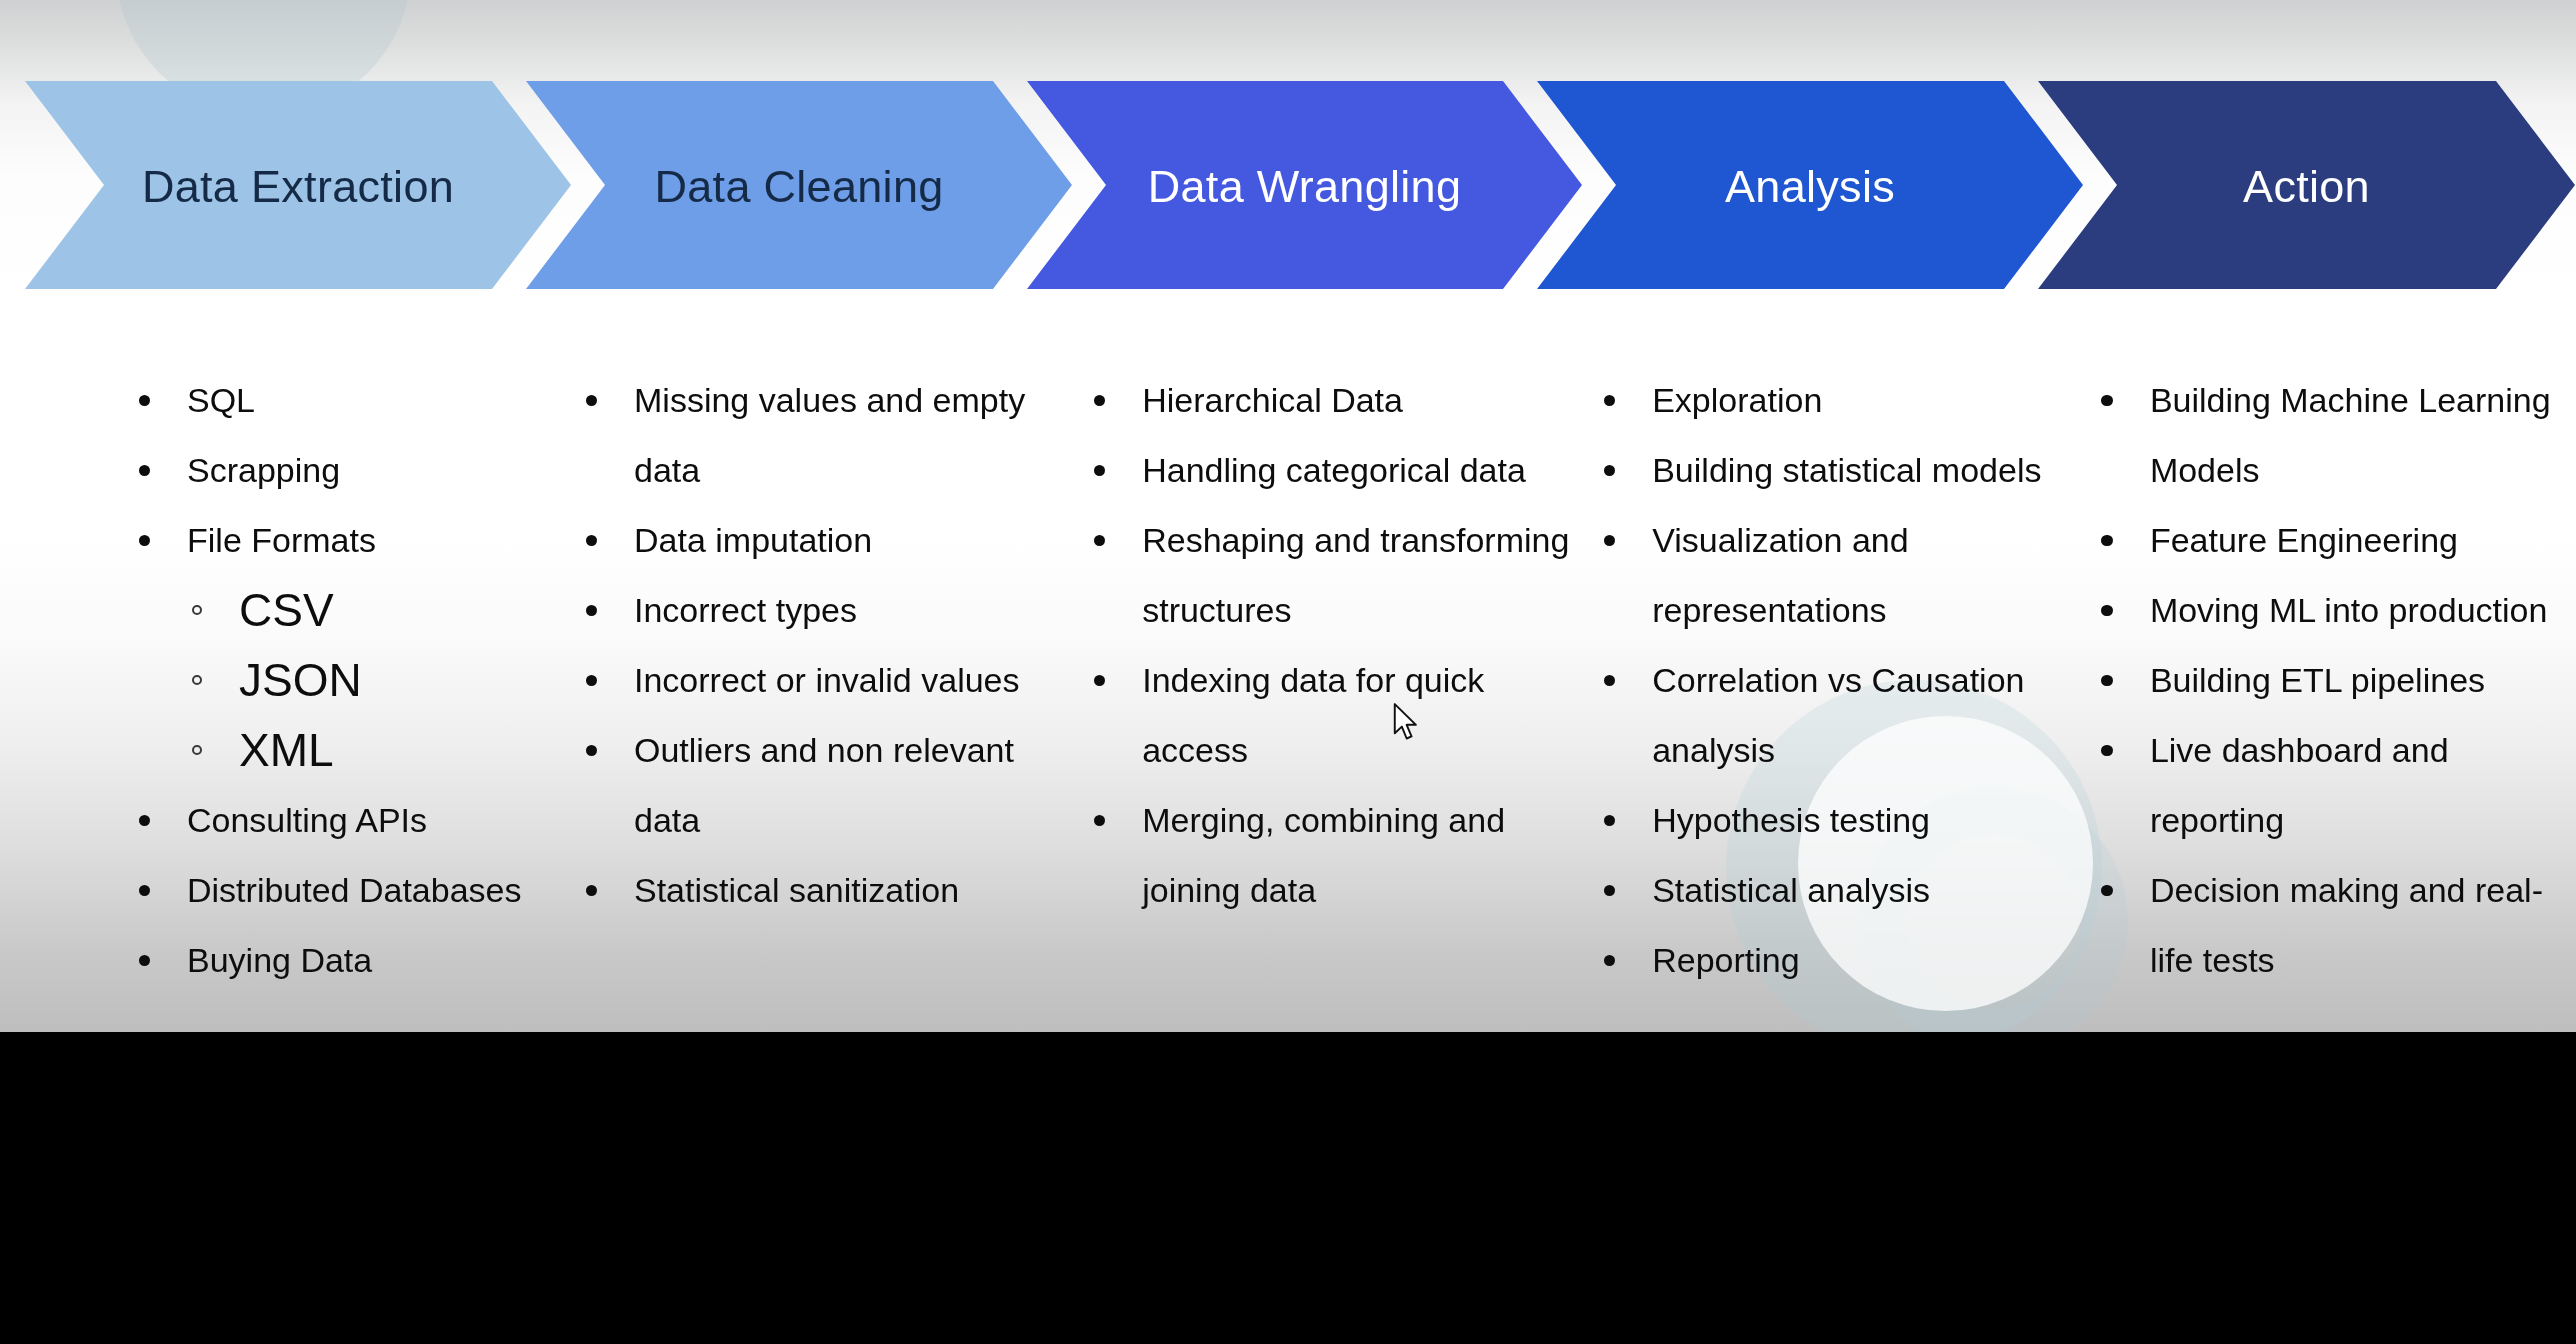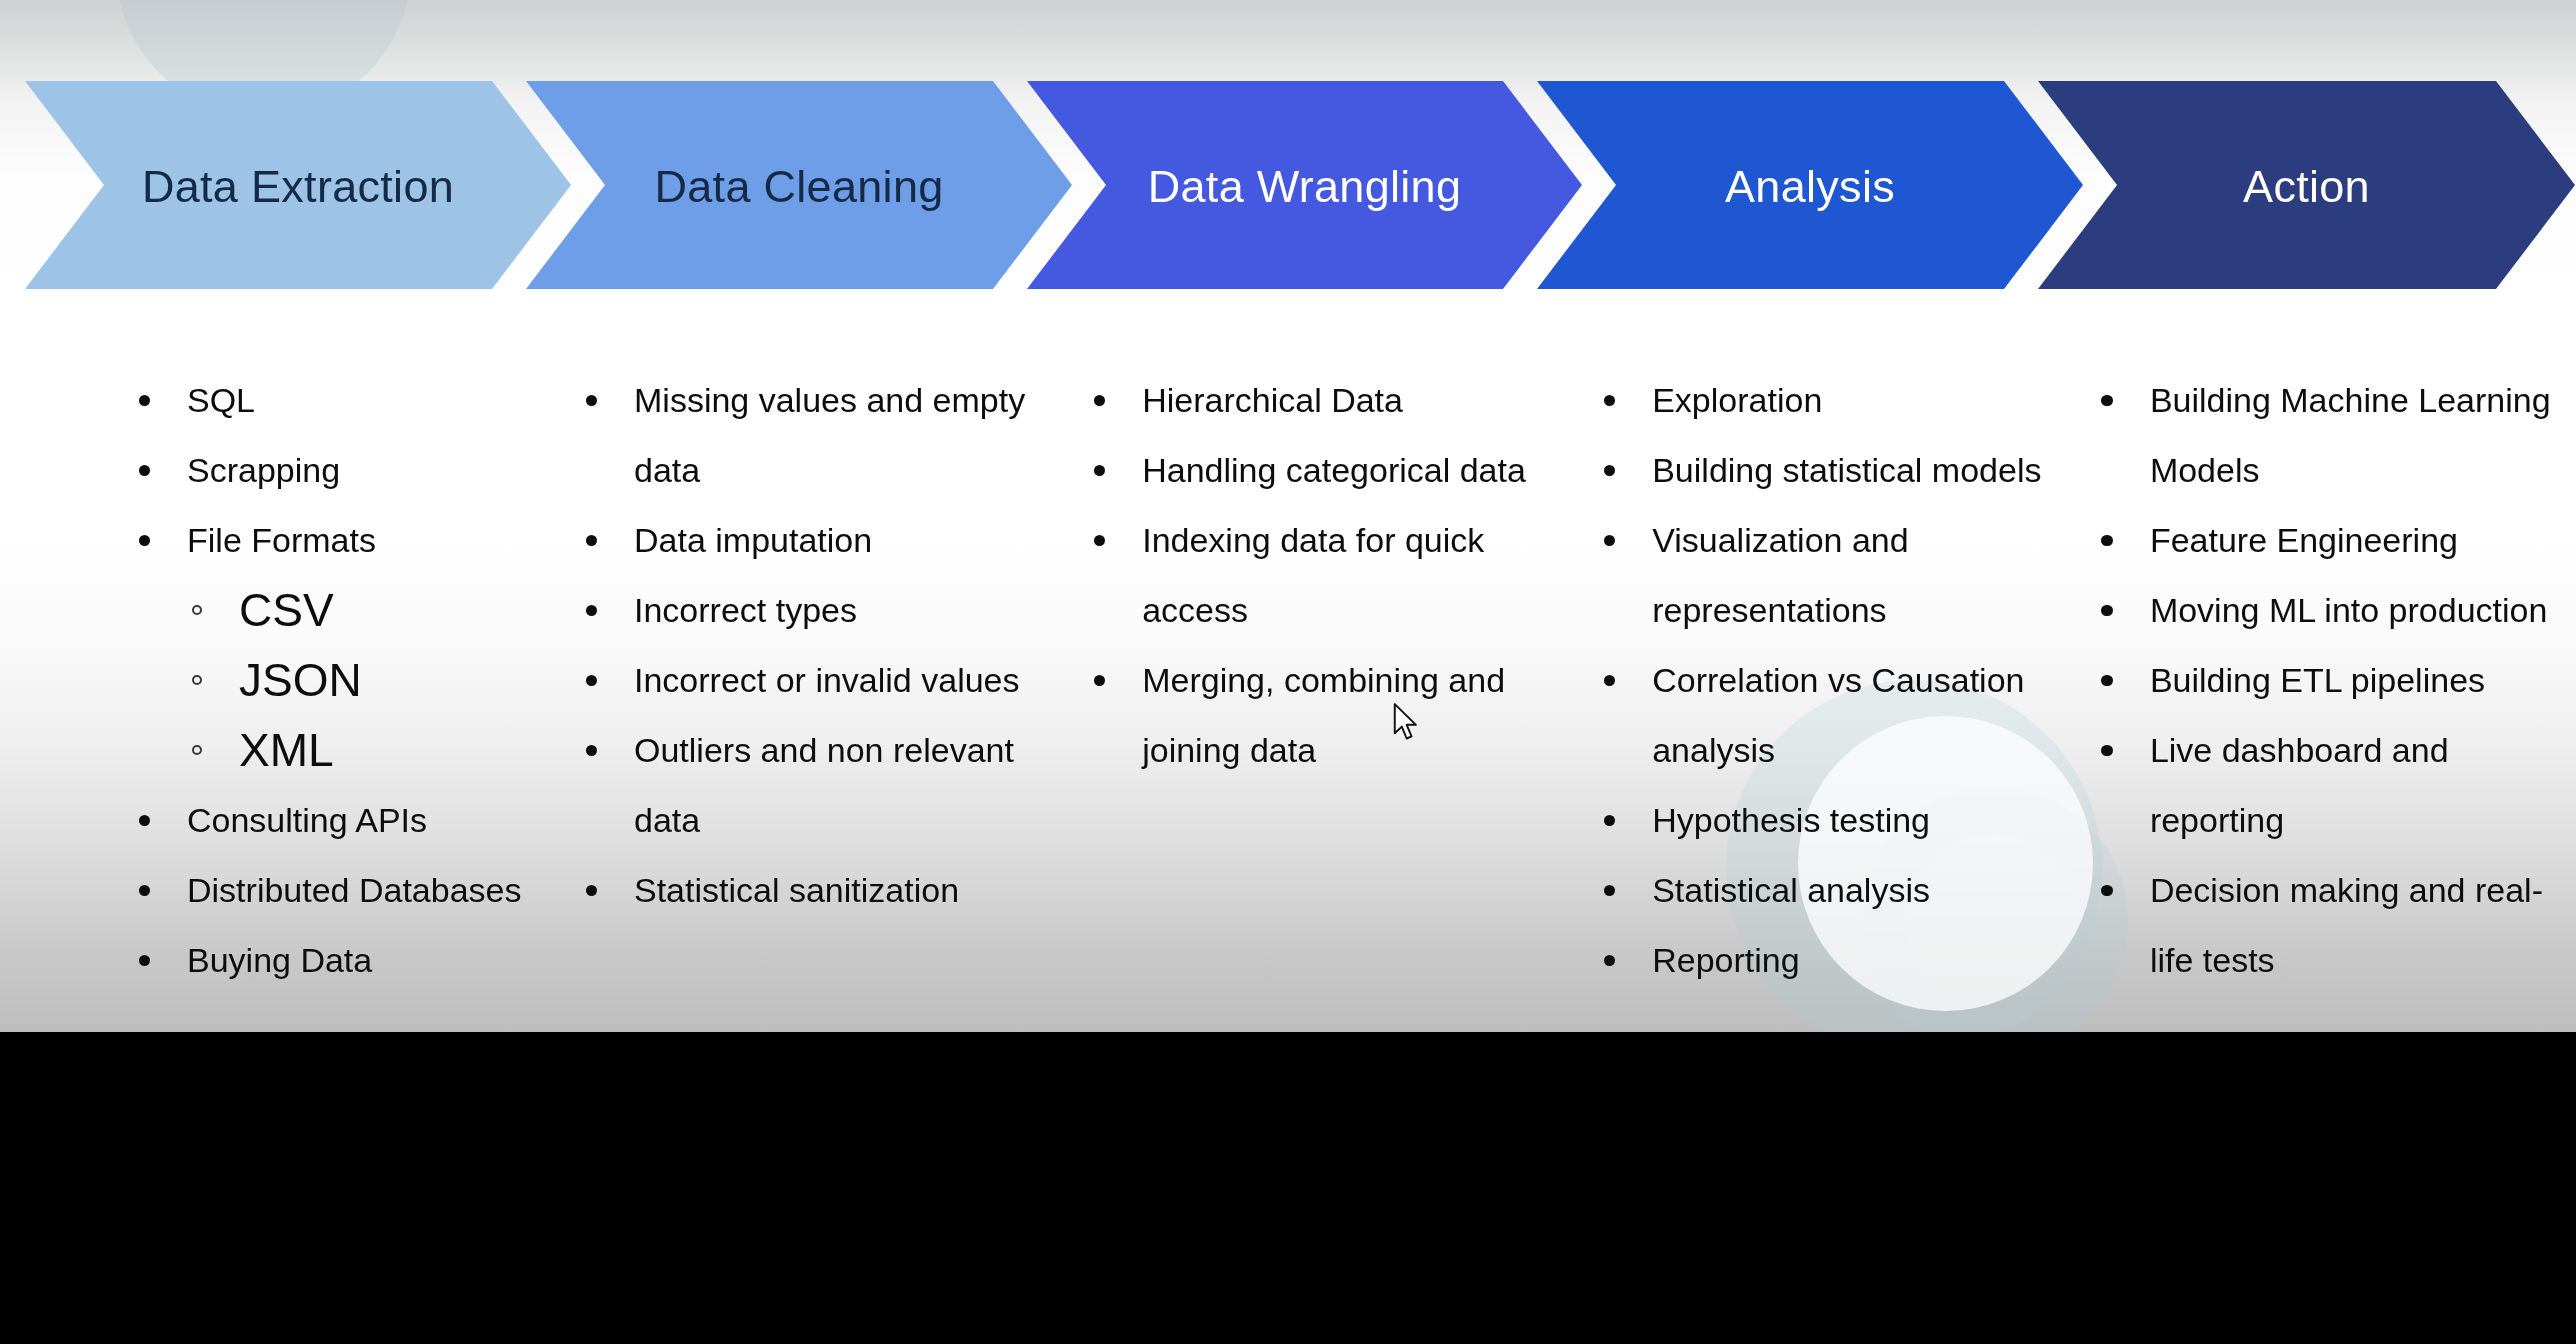--- a/index.html
+++ b/index.html
@@ -365,20 +365,24 @@
         <li>
           <span class="dot"></span>
           <span>Hierarchical Data</span>
         </li>
         <li>
           <span class="dot"></span>
           <span>Handling categorical data</span>
         </li>
         <li>
           <span class="dot"></span>
+          <span>Reshaping and transforming structures</span>
+        </li>
+        <li>
+          <span class="dot"></span>
           <span>Indexing data for quick access</span>
         </li>
         <li>
           <span class="dot"></span>
           <span>Merging, combining and joining data</span>
         </li>
       </ul>
     </div>
 
     <div class="column" id="col3">

